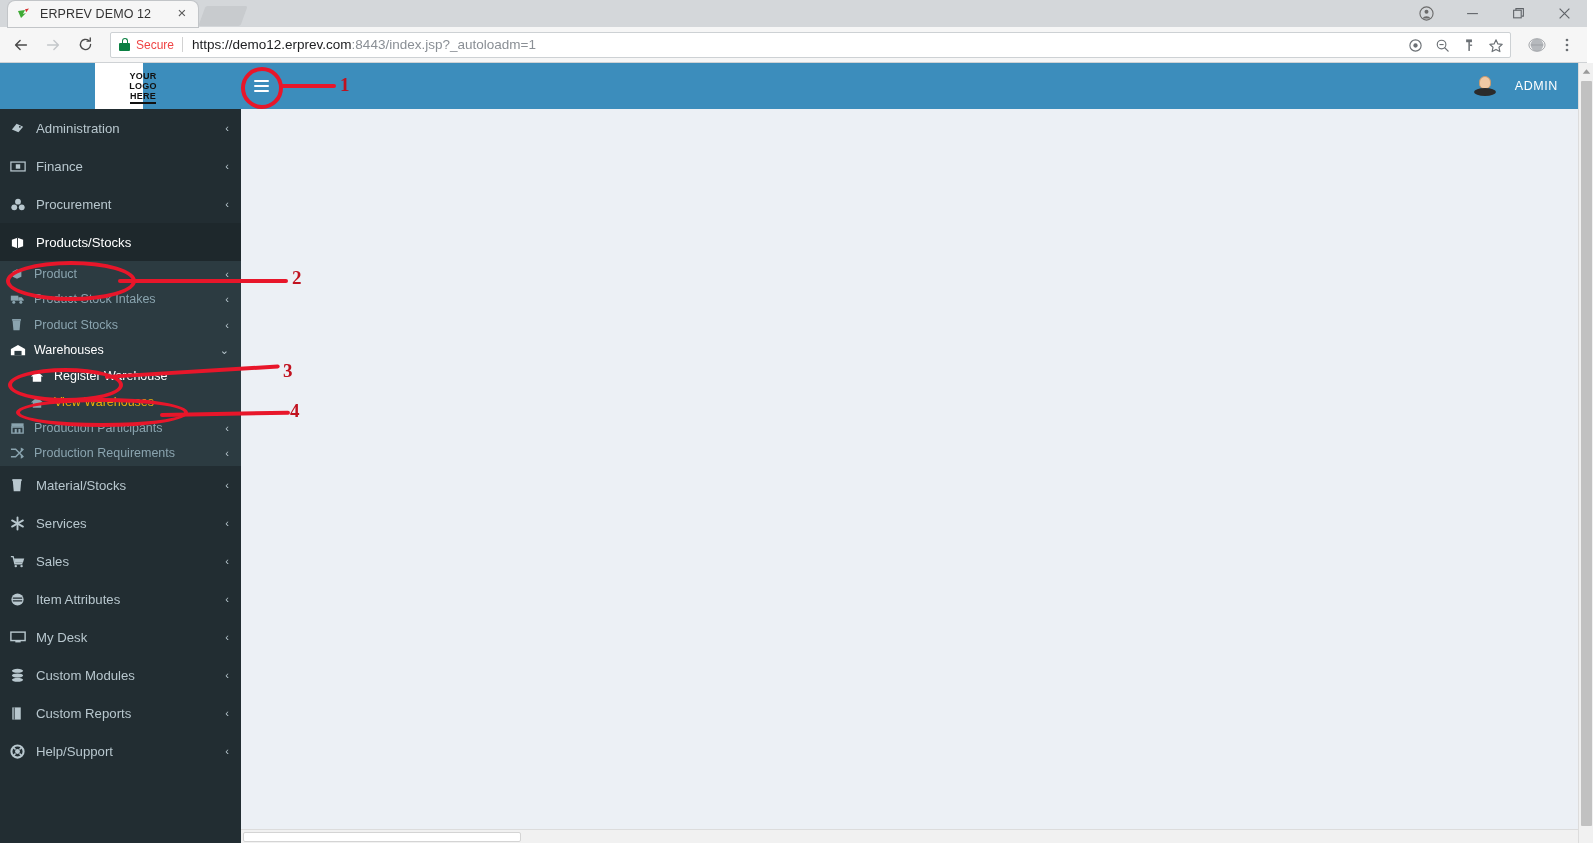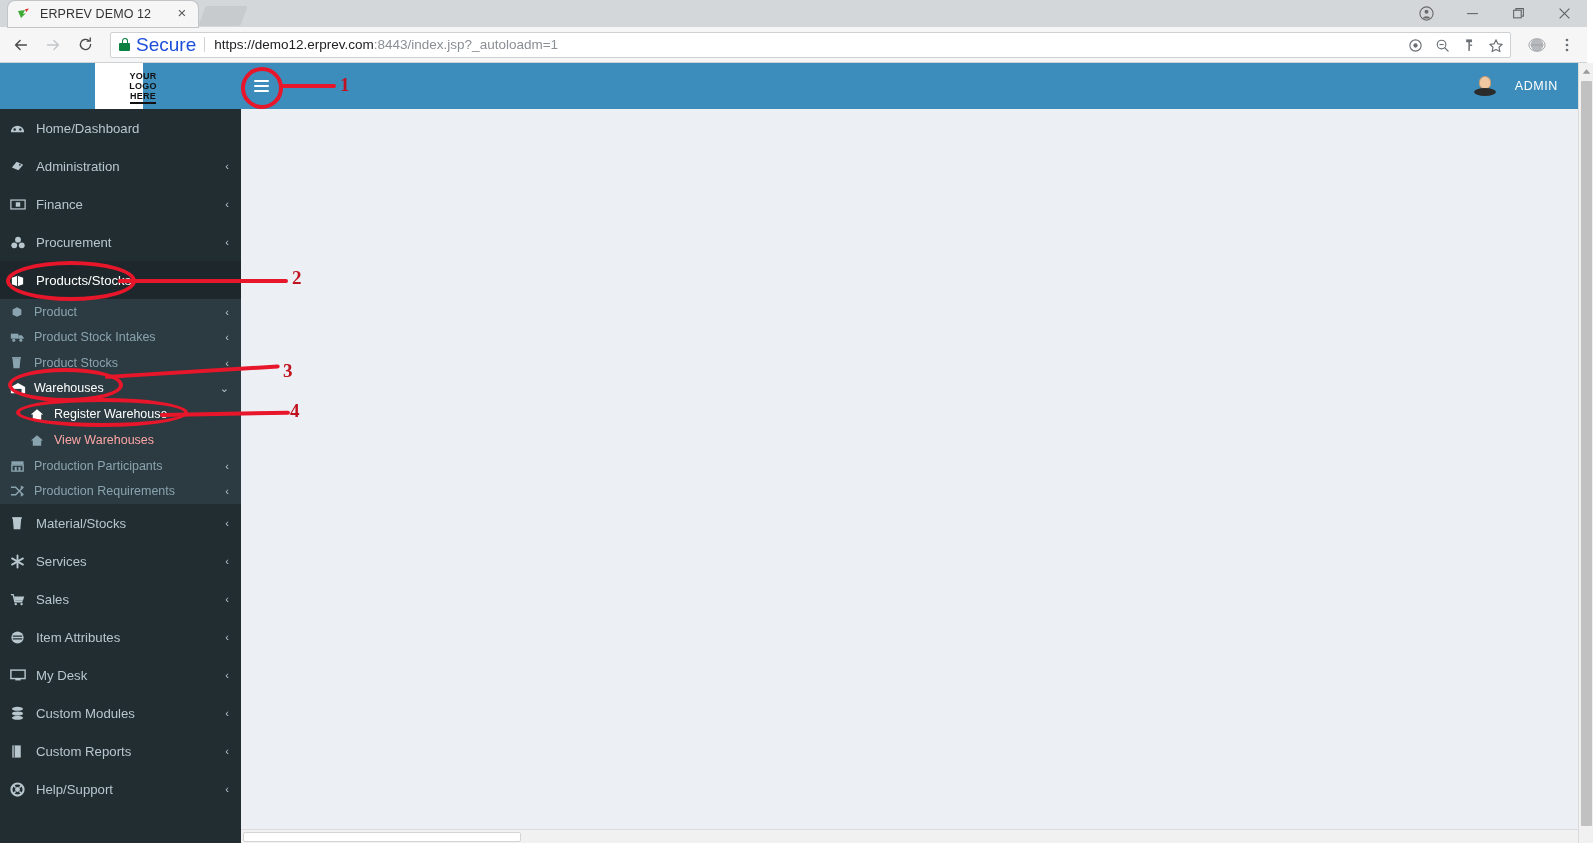--- a/index.html
+++ b/index.html
@@ -62,21 +62,21 @@
     border: 1px solid #cdd1d4; border-radius: 2px; display: flex; align-items: center;
     padding: 0 8px; position: relative;
   }
   .lock { width: 11px; height: 13px; position: relative; margin-right: 6px; flex: 0 0 11px; }
   .lock .body { position: absolute; bottom: 0; left: 0; width: 11px; height: 8px; background: #0b8043; border-radius: 1px; }
   .lock .shackle {
     position: absolute; top: 0; left: 2.5px; width: 6px; height: 6px;
     border: 1.7px solid #0b8043; border-bottom: none;
     border-top-left-radius: 4px; border-top-right-radius: 4px;
   }
-  .secure-text { color: #1d4ed8; font-size: 19px; margin-right: 8px; }
+  .secure-text { color: #ef4444; font-size: 12px; margin-right: 8px; }
   .omni-sep { width: 1px; height: 15px; background: #d2d2d2; margin-right: 9px; }
   .url { font-size: 13.5px; color: #202124; white-space: nowrap; }
   .url .dim { color: #8a8f95; }
   .omni-icons { position: absolute; right: 6px; top: 0; height: 26px; display: flex; align-items: center; gap: 11px; }
   .omni-icons .oi { color: #6b7075; font-size: 13px; display: flex; align-items: center; justify-content: center; width: 16px; height: 16px;}
   .tb-right { display: flex; align-items: center; gap: 2px; padding-left: 4px; }
   .tb-right .icon { width: 28px; height: 28px; display: flex; align-items: center; justify-content: center; color: #8b8f93; font-size: 15px;}
 
   
   .viewport {
@@ -126,21 +126,21 @@
   .sb-item .sb-label { flex: 1 1 auto; white-space: nowrap; }
   .sb-item .sb-arrow { font-size: 11px; color: #b8c7ce; flex: 0 0 12px; text-align: right; }
   .sb-item.active { background: #1e282c; color: #ffffff; }
   .sb-item.active .sb-ico { color: #ffffff; }
   .sb-sub { background: #2c3b41; }
   .sb-sub .sb-item { height: 25.5px; font-size: 12.5px; color: #8aa4af; }
   .sb-sub .sb-item .sb-ico { color: #8aa4af; width: 24px; flex: 0 0 24px; font-size: 13px;}
   .sb-sub .sb-item.sel { color: #ffffff; }
   .sb-sub .sb-item.sel .sb-ico { color: #ffffff; }
   .sb-sub2 { background: #2c3b41; }
-  .sb-sub2 .sb-item { height: 26px; padding-left: 30px; font-size: 12.5px; color: #fca5a5; }
+  .sb-sub2 .sb-item { height: 26px; padding-left: 30px; font-size: 12.5px; color: #eab308; }
   .sb-sub2 .sb-item.sel { color: #ffffff; }
   .sb-sub2 .sb-item.sel .sb-ico { color: #ffffff; }
 
   .content {
     position: absolute; left: 241px; top: 46px; width: 1337px; height: 734px;
     background: #ecf0f5;
   }
 
   
   .vscroll {
@@ -311,31 +311,20 @@
         <span class="avatar">
           <span class="head"></span>
             <span class="body"></span>
         </span>
         <span class="user-name">ADMIN</span>
       </div>
     </div>
 
     <div class="sidebar">
 
-      <div class="sb-item">
-        <span class="sb-ico">
-          <svg width="15" height="15" viewBox="0 0 16 16">
-              <path d="M1 12 A7 7 0 0 1 15 12 Z" fill="#b8c7ce"></path>
-              <circle cx="5" cy="9" r="1.3" fill="#222d32"></circle>
-              <circle cx="11" cy="9" r="1.3" fill="#222d32"></circle>
-            </svg>
-        </span>
-        <span class="sb-label">Home/Dashboard</span>
-        <span class="sb-arrow"></span>
-      </div>
 
       <div class="sb-item">
         <span class="sb-ico">
           <svg width="15" height="15" viewBox="0 0 16 16">
               <path d="M2 9 L7 3 L14 6 L9 12 Z" fill="#b8c7ce"></path>
               <circle cx="10.5" cy="6.2" r="1" fill="#222d32"></circle>
             </svg>
         </span>
         <span class="sb-label">Administration</span>
         <span class="sb-arrow">‹</span>

